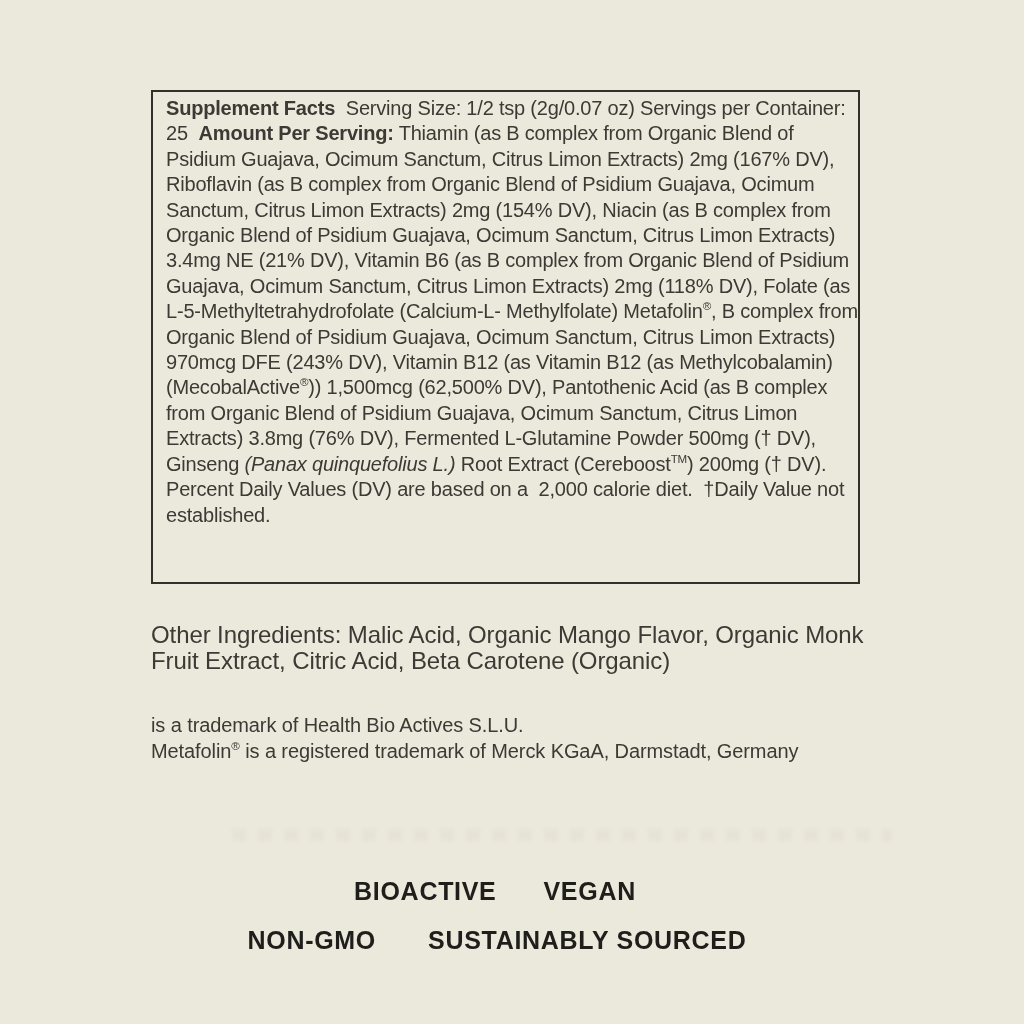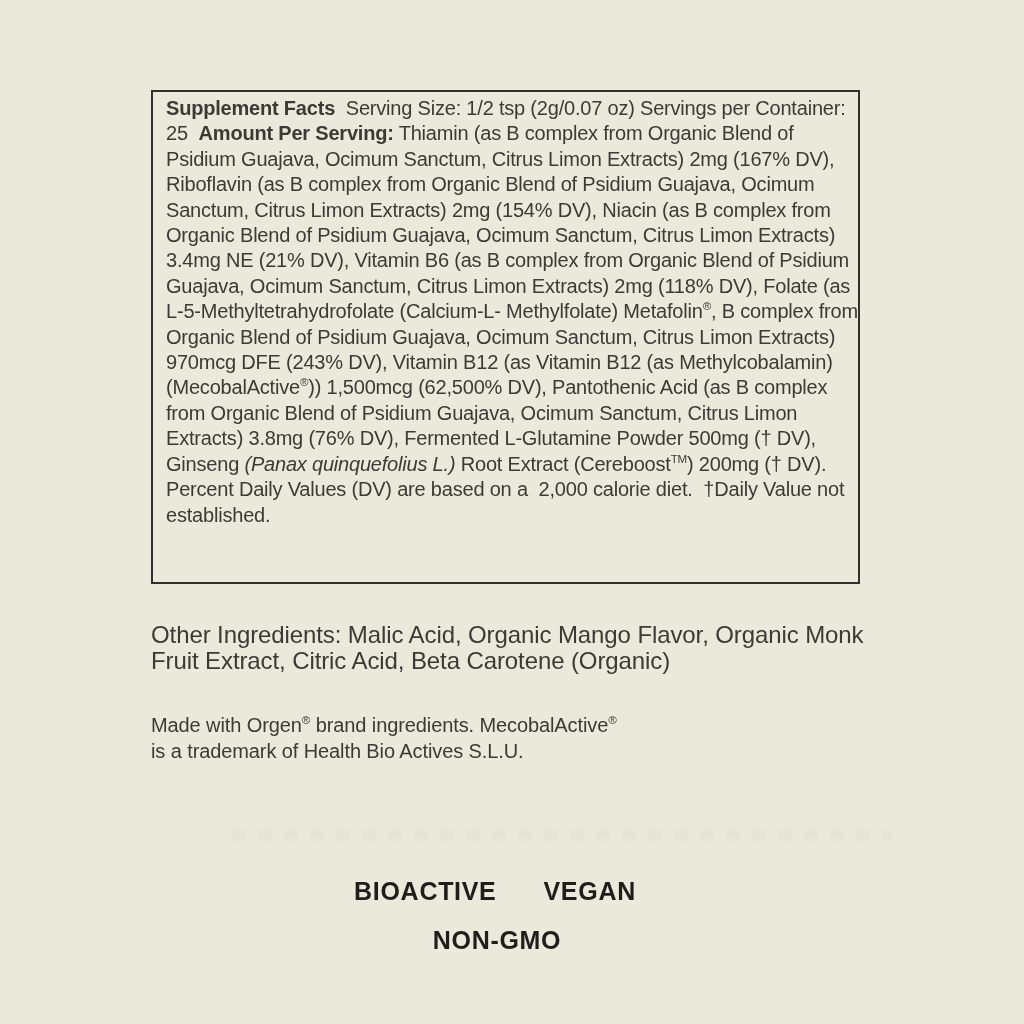--- a/index.html
+++ b/index.html
@@ -60,26 +60,27 @@
 </head>
 <body>
 
 <div class="facts-box">
   <p class="facts-text"><span style="font-weight: 700;">Supplement Facts</span><span>&nbsp; Serving Size: 1/2 tsp (2g/0.07 oz) Servings per Container: 25&nbsp; </span><span style="font-weight: 700;">Amount Per Serving:</span><span> Thiamin (as B complex from Organic Blend of Psidium Guajava, Ocimum Sanctum, Citrus Limon Extracts) 2mg (167% DV), Riboflavin (as B complex from Organic Blend of Psidium Guajava, Ocimum Sanctum, Citrus Limon Extracts) 2mg (154% DV), Niacin (as B complex from Organic Blend of Psidium Guajava, Ocimum Sanctum, Citrus Limon Extracts) 3.4mg NE (21% DV), Vitamin B6 (as B complex from Organic Blend of Psidium Guajava, Ocimum Sanctum, Citrus Limon Extracts) 2mg (118% DV), Folate (as L-5-Methyltetrahydrofolate (Calcium-L- Methylfolate) Metafolin</span><sup>®</sup><span>, B complex from Organic Blend of Psidium Guajava, Ocimum Sanctum, Citrus Limon Extracts) 970mcg DFE (243% DV), Vitamin B12 (as Vitamin B12 (as Methylcobalamin) (MecobalActive</span><sup>®</sup><span>)) 1,500mcg (62,500% DV), Pantothenic Acid (as B complex from Organic Blend of Psidium Guajava, Ocimum Sanctum, Citrus Limon Extracts) 3.8mg (76% DV), Fermented L-Glutamine Powder 500mg († DV), Ginseng </span><span style="font-style: italic;">(Panax quinquefolius L.)</span><span> Root Extract (Cereboost</span><sup>TM</sup><span>) 200mg († DV).&nbsp; Percent Daily Values (DV) are based on a&nbsp; 2,000 calorie diet.&nbsp; †Daily Value not established.</span></p>
 </div>
 
 <p class="other">Other Ingredients: Malic Acid, Organic Mango Flavor, Organic Monk Fruit Extract, Citric Acid, Beta Carotene (Organic)</p>
 
 <div class="tm-block">
-  <p class="tm-line"><span>Made with Orgen</span><sup>®</sup><span> brand ingredients. MecobalActive</span><sup>®</sup></p>
   <p class="tm-line"><span>is a trademark of Health Bio Actives S.L.U.</span></p>
+  <p class="tm-line"><span>Metafolin</span><sup>®</sup><span> is a registered trademark of Merck KGaA, Darmstadt, Germany</span></p>
 </div>
 
 <div class="artifact"></div>
 
 <div class="badge-row r1">
   <span>BIOACTIVE</span>
   <span>VEGAN</span>
 </div>
 
 <div class="badge-row r2">
   <span>NON-GMO</span>
+  <span>SUSTAINABLY SOURCED</span>
 </div>
 
 </body></html>

